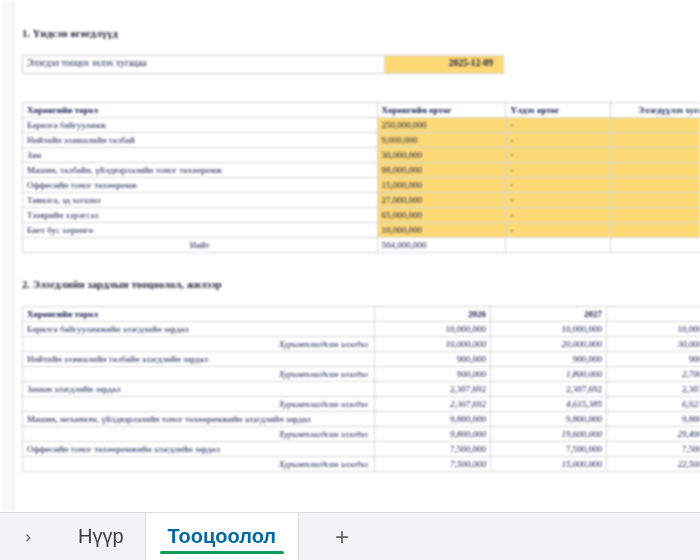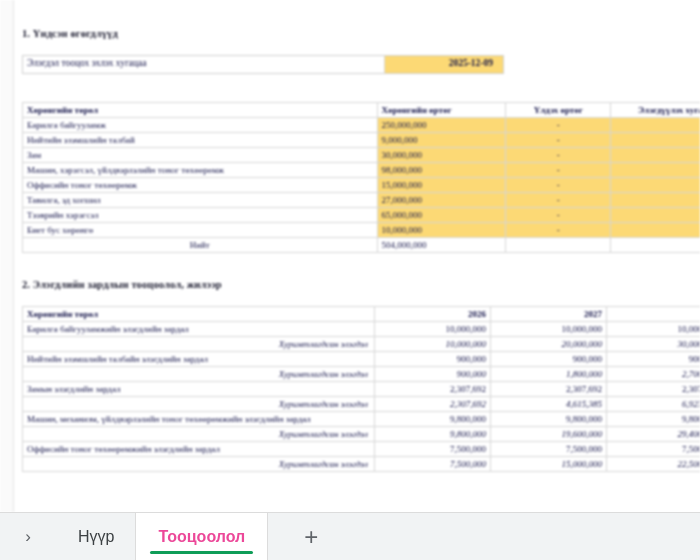--- a/index.html
+++ b/index.html
@@ -99,21 +99,21 @@
   }
   table.sheet-table th {
     font-weight: bold;
     text-align: center;
     background: #ffffff;
     font-size: 9px;
   }
   .t1 { width: 700px; }
   .t1 .c-name { width: 352px; text-align: left; }
   .t1 .c-cost { width: 128px; text-align: left; }
-  .t1 .c-res  { width: 104px; text-align: center; }
+  .t1 .c-res  { width: 104px; text-align: left; }
   .t1 .c-life { width: 110px; text-align: right; }
   .hl { background: #fcd975; }
   .totalrow td { font-weight: bold; background: #ffffff; }
 
   .t2 { width: 700px; }
   .t2 .c2-name { width: 352px; text-align: left; }
   .t2 .c2-y    { width: 116px; text-align: right; }
   .sub td {
     font-style: italic;
     text-align: right;
@@ -134,33 +134,33 @@
   .tb-arrow {
     width: 56px;
     display: flex; align-items: center; justify-content: center;
     color: #5f6368;
     font-size: 17px;
   }
   .tb-tabs { display: flex; align-items: stretch; }
   .tb-tab {
     display: flex; align-items: center; justify-content: center;
     padding: 0 22px;
-    font-size: 16px;
+    font-size: 20px;
     color: #3c4043;
     position: relative;
   }
   .tb-tab + .tb-tab::before {
     content: "";
     position: absolute;
     left: 0; top: 12px; bottom: 12px;
     width: 1px; background: #d2d5d8;
   }
   .tb-tab.active {
     background: #ffffff;
-    color: #ec4899;
+    color: #0369a1;
     font-weight: bold;
     box-shadow: 0 -1px 0 #dcdcdc, 1px 0 0 #dcdcdc, -1px 0 0 #dcdcdc;
   }
   .tb-tab.active::after {
     content: "";
     position: absolute;
     left: 14px; right: 14px; bottom: 6px;
     height: 3px;
     background: #0f9d58;
     border-radius: 2px;
@@ -212,21 +212,21 @@
             <td class="c-res hl">-</td>
             <td class="c-life hl"></td>
           </tr>
           <tr>
             <td class="c-name">Зам</td>
             <td class="c-cost hl">30,000,000</td>
             <td class="c-res hl">-</td>
             <td class="c-life hl"></td>
           </tr>
           <tr>
-            <td class="c-name">Машин, хэрэгсэл, үйлдвэрлэлийн тоног төхөөрөмж</td>
+            <td class="c-name">Машин, талбайн, үйлдвэрлэлийн тоног төхөөрөмж</td>
             <td class="c-cost hl">98,000,000</td>
             <td class="c-res hl">-</td>
             <td class="c-life hl"></td>
           </tr>
           <tr>
             <td class="c-name">Оффисийн тоног төхөөрөмж</td>
             <td class="c-cost hl">15,000,000</td>
             <td class="c-res hl">-</td>
             <td class="c-life hl"></td>
           </tr>

